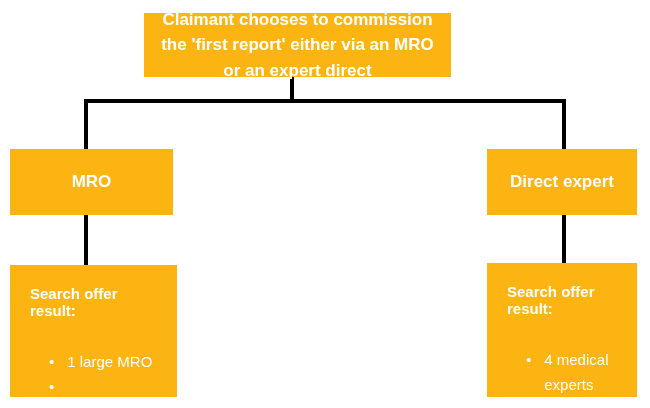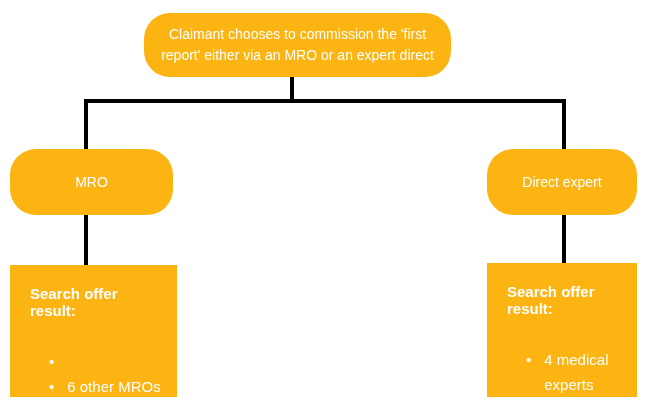--- a/index.html
+++ b/index.html
@@ -15,23 +15,22 @@
     position: absolute;
     background: #FBB411;
     color: #ffffff;
     box-sizing: border-box;
   }
   .node {
     display: flex;
     align-items: center;
     justify-content: center;
     text-align: center;
-    font-weight: normal;
-    font-size: 14px;
-    border-radius: 26px;
+    font-weight: bold;
+    font-size: 17px;
   }
   .root-node {
     left: 144px; top: 13px; width: 307px; height: 64px;
     padding: 0 8px;
     line-height: 1.5;
   }
   .branch-left  { left: 10px;  top: 149px; width: 163px; height: 66px; justify-content: center; }
   .branch-right { left: 487px; top: 149px; width: 150px; height: 66px; }
   .result-box {
     font-size: 15px;
@@ -82,24 +81,24 @@
   </div>
   <div class="box node branch-right">
     <span>Direct expert</span>
   </div>
 
   <div class="box result-box result-left">
     <div class="result-title">Search offer result:</div>
     <ul class="bullet-list">
       <li class="bullet-item">
         <span class="bullet-dot">•</span>
+        <span class="bullet-text">1 large MRO</span>
       </li>
       <li class="bullet-item">
         <span class="bullet-dot">•</span>
-        <span class="bullet-text">6 other MROs</span>
       </li>
     </ul>
   </div>
 
   <div class="box result-box result-right">
     <div class="result-title">Search offer result:</div>
     <ul class="bullet-list">
       <li class="bullet-item">
         <span class="bullet-dot">•</span>
         <span class="bullet-text">4 medical experts</span>

